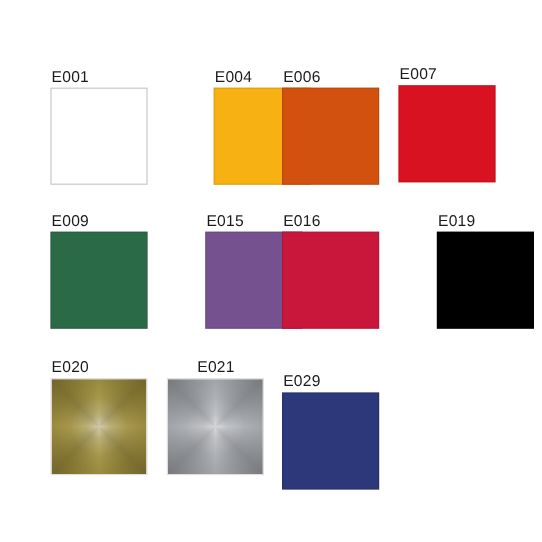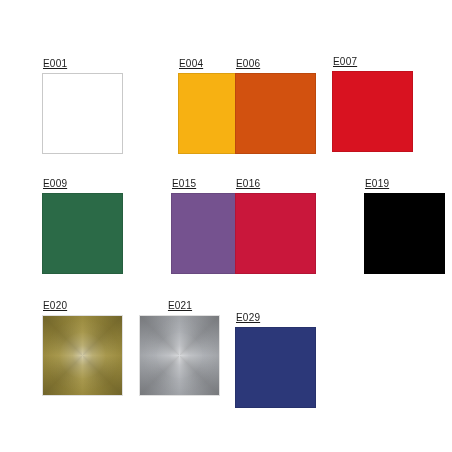--- a/index.html
+++ b/index.html
@@ -22,28 +22,27 @@
     background: #ffffff;
   }
 
   .swatch-cell {
     position: absolute;
     width: 81px;
   }
 
   .swatch-label {
     font-family: "Liberation Sans", sans-serif;
-    font-size: 10px;
+    font-size: 13px;
     line-height: 10px;
     color: #1b1b1b;
     letter-spacing: 0.2px;
     margin: 0 0 4px 1px;
     white-space: nowrap;
     user-select: none;
-    text-decoration: underline;
   }
 
   .swatch-chip {
     width: 81px;
     height: 81px;
     box-sizing: border-box;
     display: block;
   }
 
   

